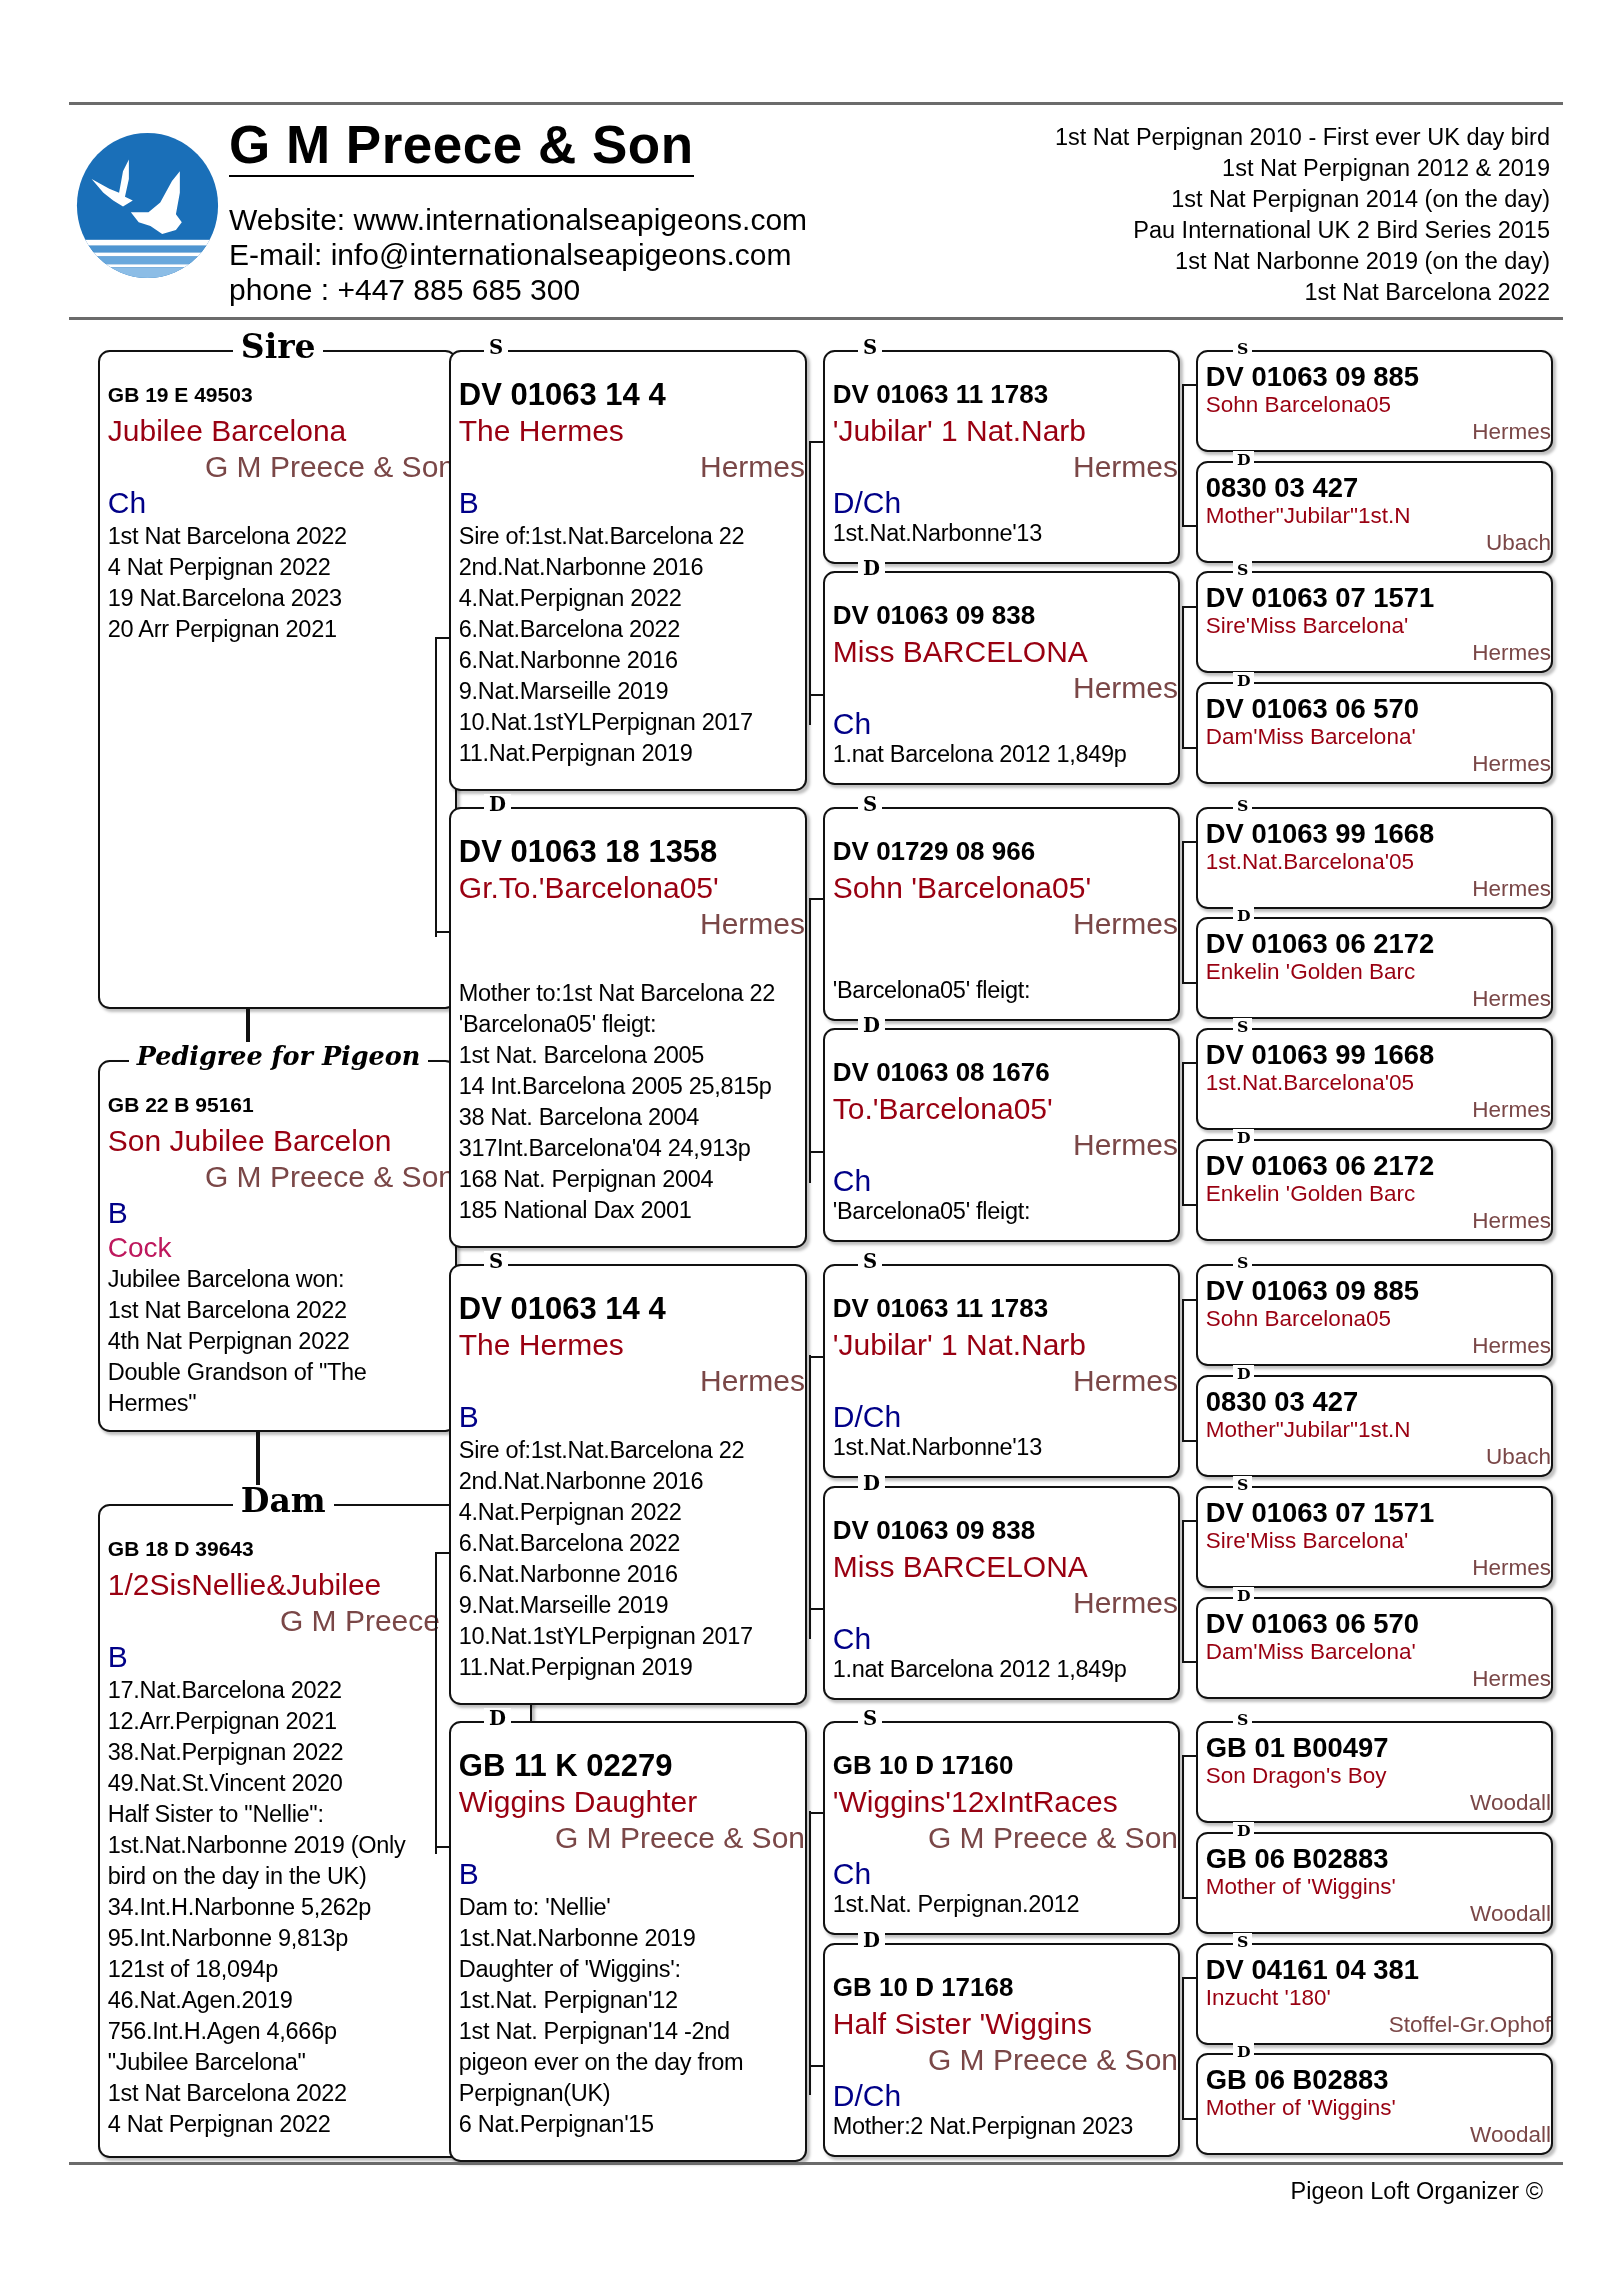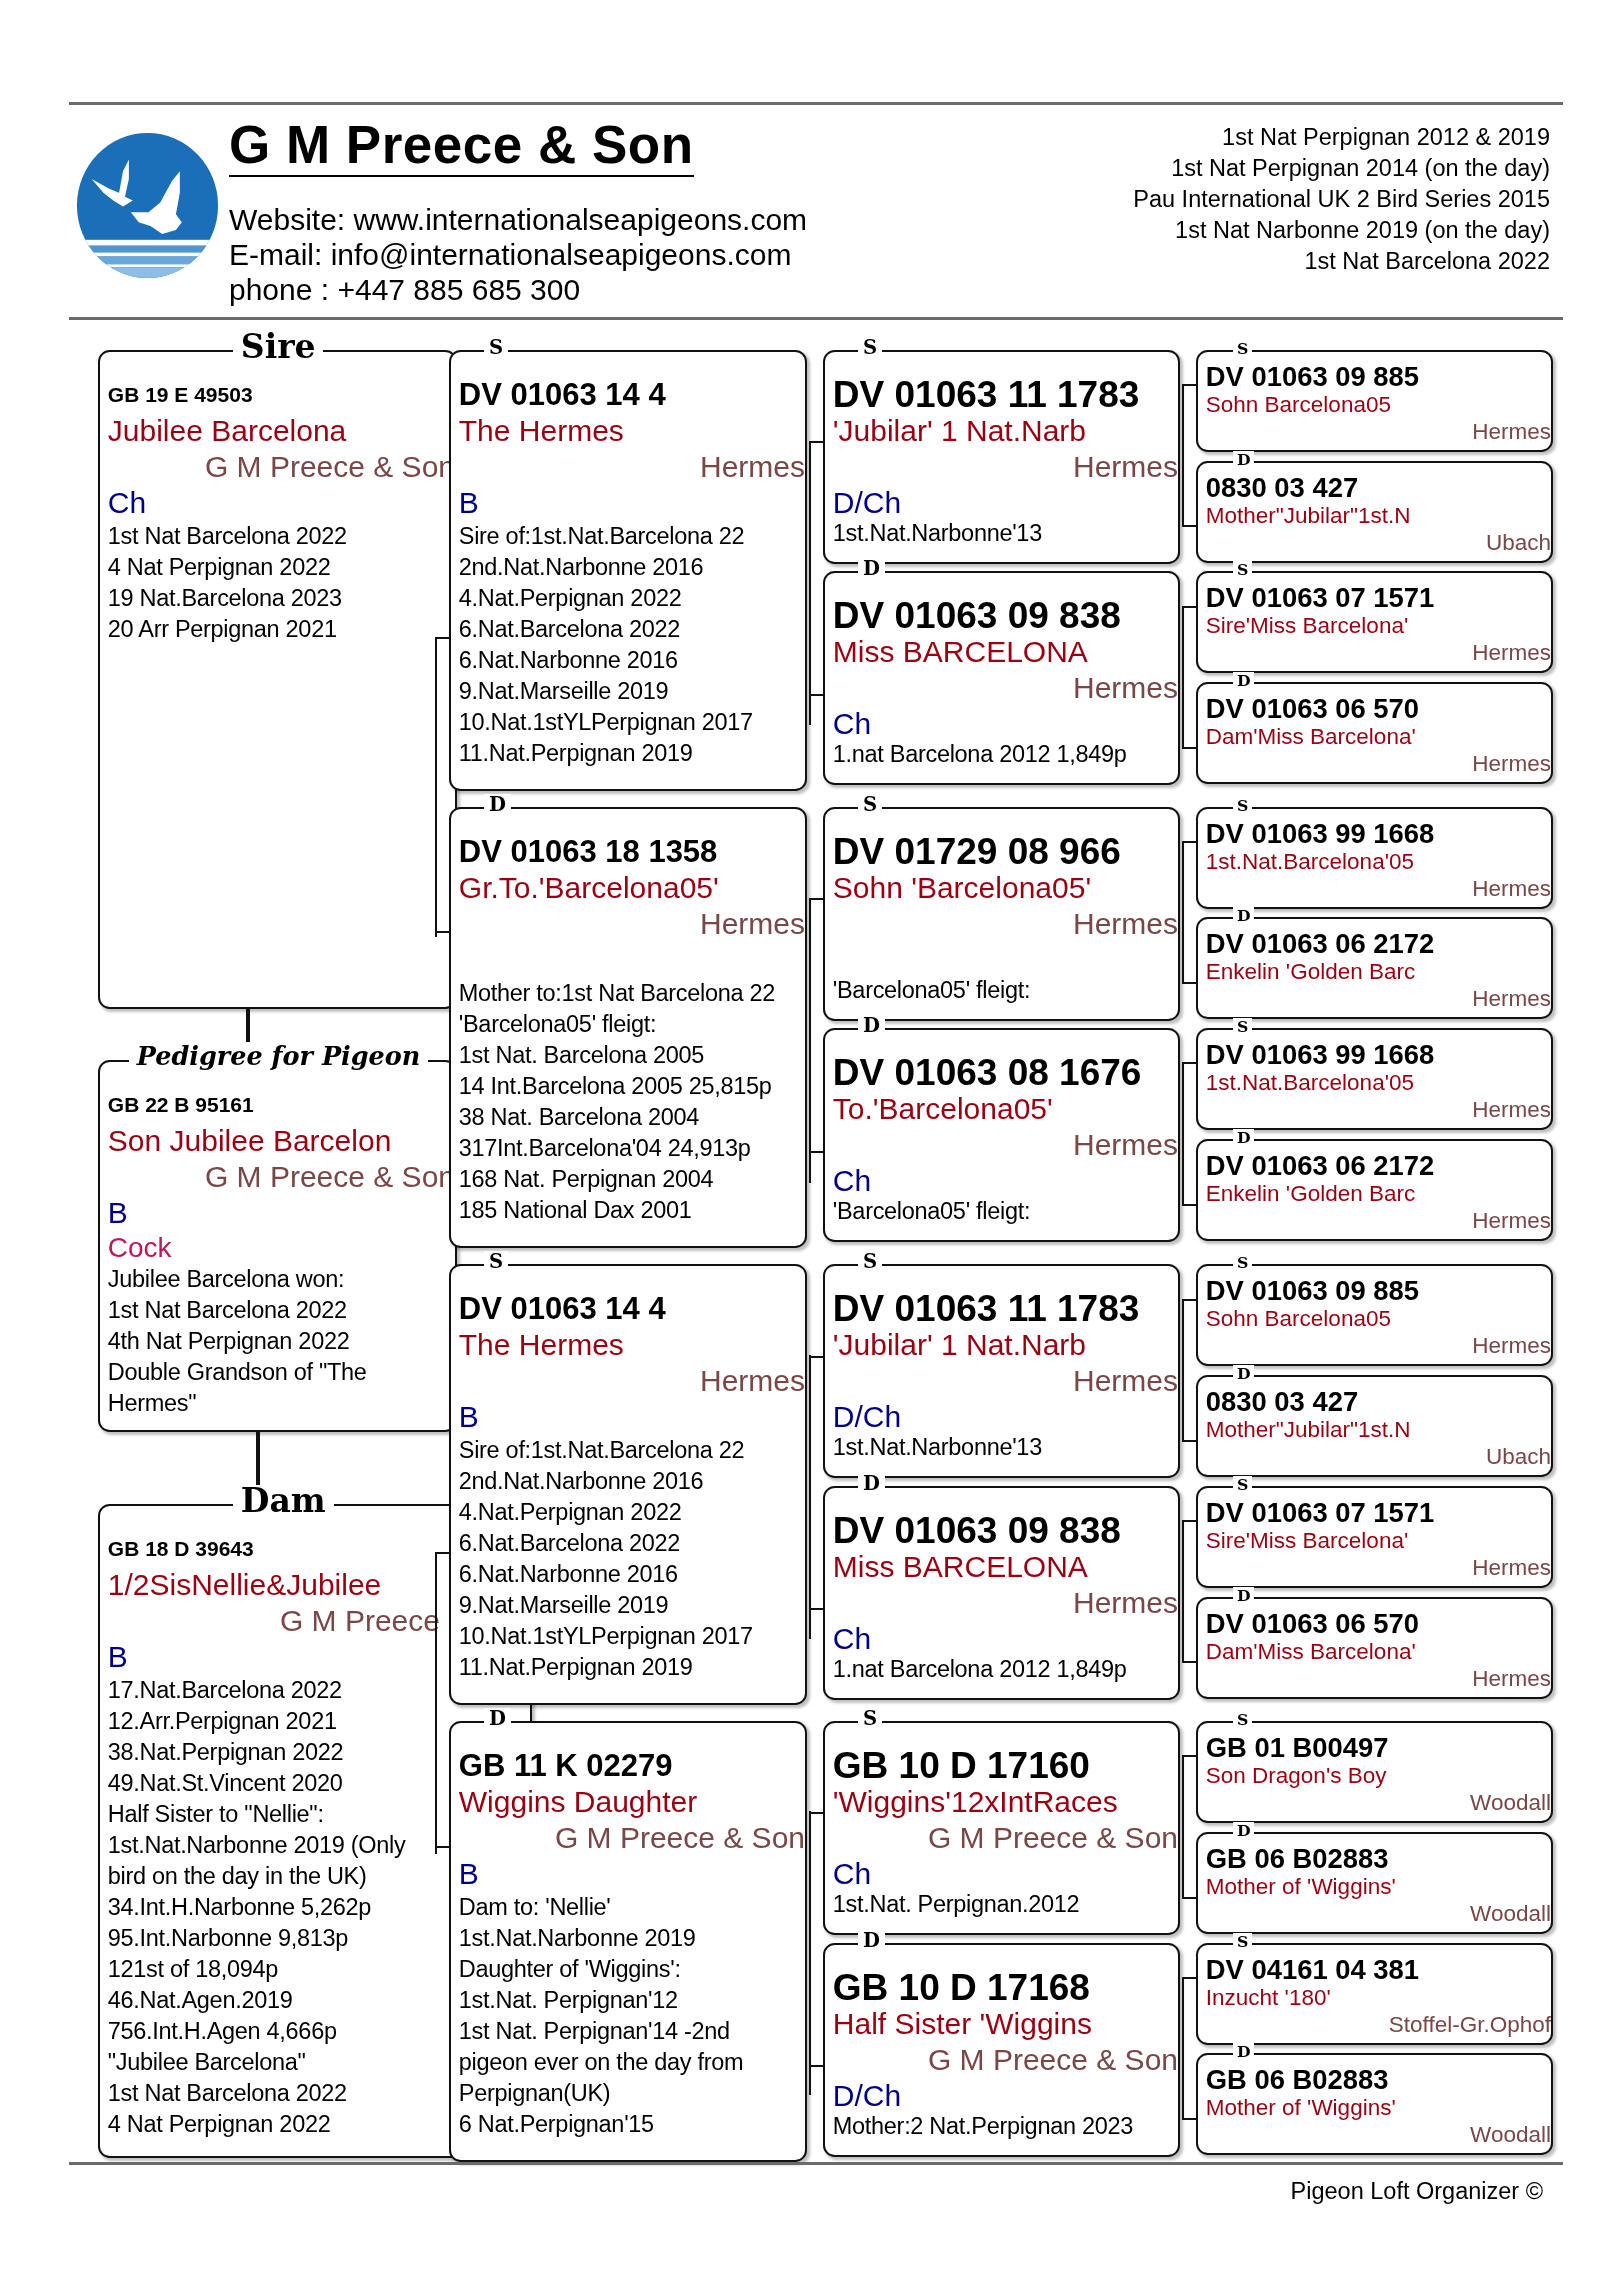--- a/index.html
+++ b/index.html
@@ -34,21 +34,21 @@
   .c1 { padding: 23.5px 0 0 7.8px; margin-left: 24px; }
   .c1 .ring { font-size: 21px; line-height: 37px; }
   .c1 .name, .c1 .breeder, .c1 .color, .c1 .sex { font-size: 30px; line-height: 36px; }
   .c1 .sex { font-size: 28px; line-height: 33px; }
 
   .c2 { padding: 23.5px 0 0 7.8px; }
   .c2 .ring { font-size: 31px; line-height: 37px; }
   .c2 .name, .c2 .breeder, .c2 .color { font-size: 30px; line-height: 36px; }
 
   .c3 { padding: 23.5px 0 0 7.8px; }
-  .c3 .ring { font-size: 37px; line-height: 37px; }
+  .c3 .ring { font-size: 26px; line-height: 37px; }
   .c3 .name, .c3 .breeder, .c3 .color { font-size: 30px; line-height: 36px; }
 
   .c4 { padding: 9.8px 0 0 7.8px; }
   .c4 .ring { font-size: 27.4px; line-height: 29px; }
   .c4 .name, .c4 .breeder { font-size: 22.5px; line-height: 27.4px; }
 
   .line { position: absolute; background: #111; }
   .footer { position: absolute; right: 78px; top: 2178px; font-size: 23.5px; }
 </style>
 </head>
@@ -78,20 +78,21 @@
 </div>
 
 <div class="brand-title">G M Preece &amp; Son</div>
 <div class="contact">
   <div>Website: www.internationalseapigeons.com</div>
   <div>E-mail: info@internationalseapigeons.com</div>
   <div>phone : +447 885 685 300</div>
 </div>
 
 <div class="achievements">
+  <div>1st Nat Perpignan 2010 - First ever UK day bird</div>
   <div>1st Nat Perpignan 2012 &amp; 2019</div>
   <div>1st Nat Perpignan 2014 (on the day)</div>
   <div>Pau International UK 2 Bird Series 2015</div>
   <div>1st Nat Narbonne 2019 (on the day)</div>
   <div>1st Nat Barcelona 2022</div>
 </div>
 
 <div class="hr" style="top:317px;"></div>
 
 <div class="card c1" style="left:74px; top:350px; width:359px; height:659px;">

